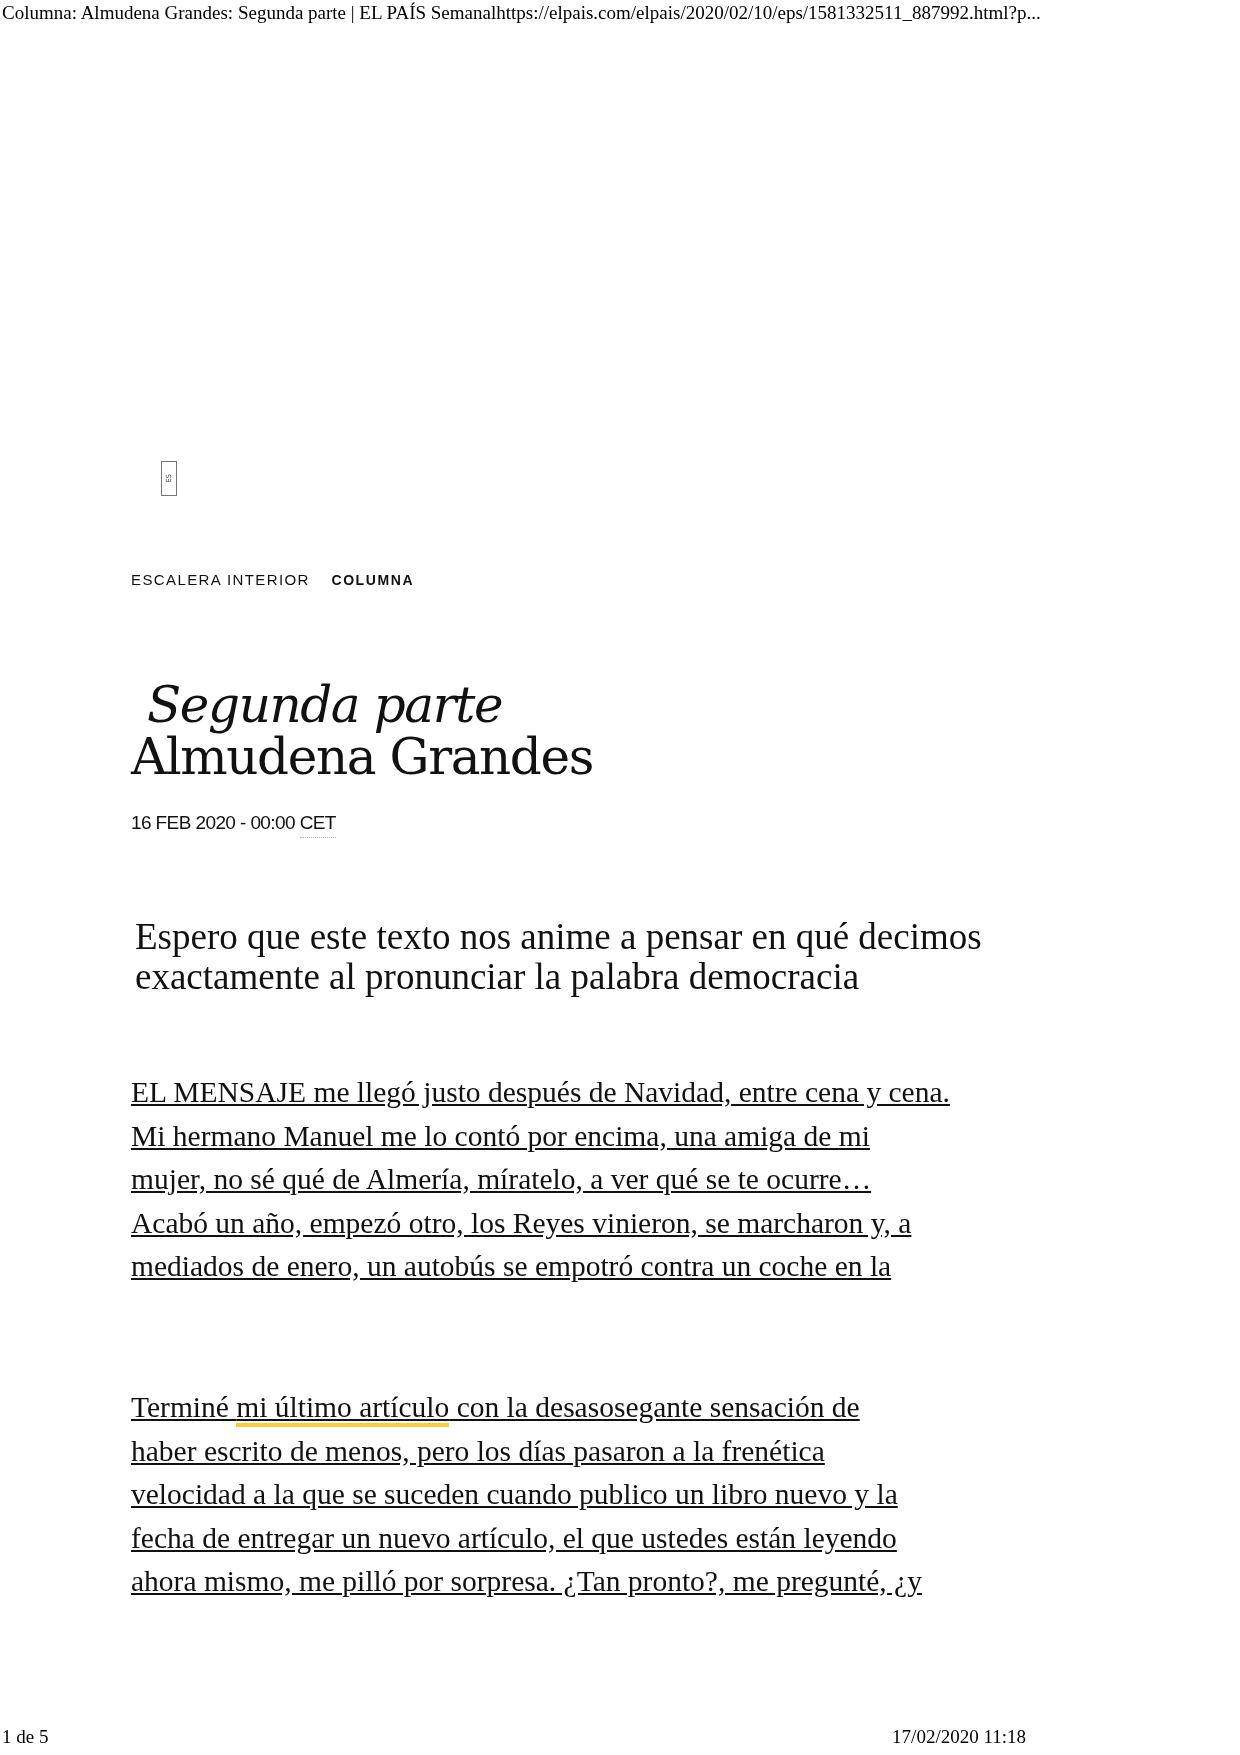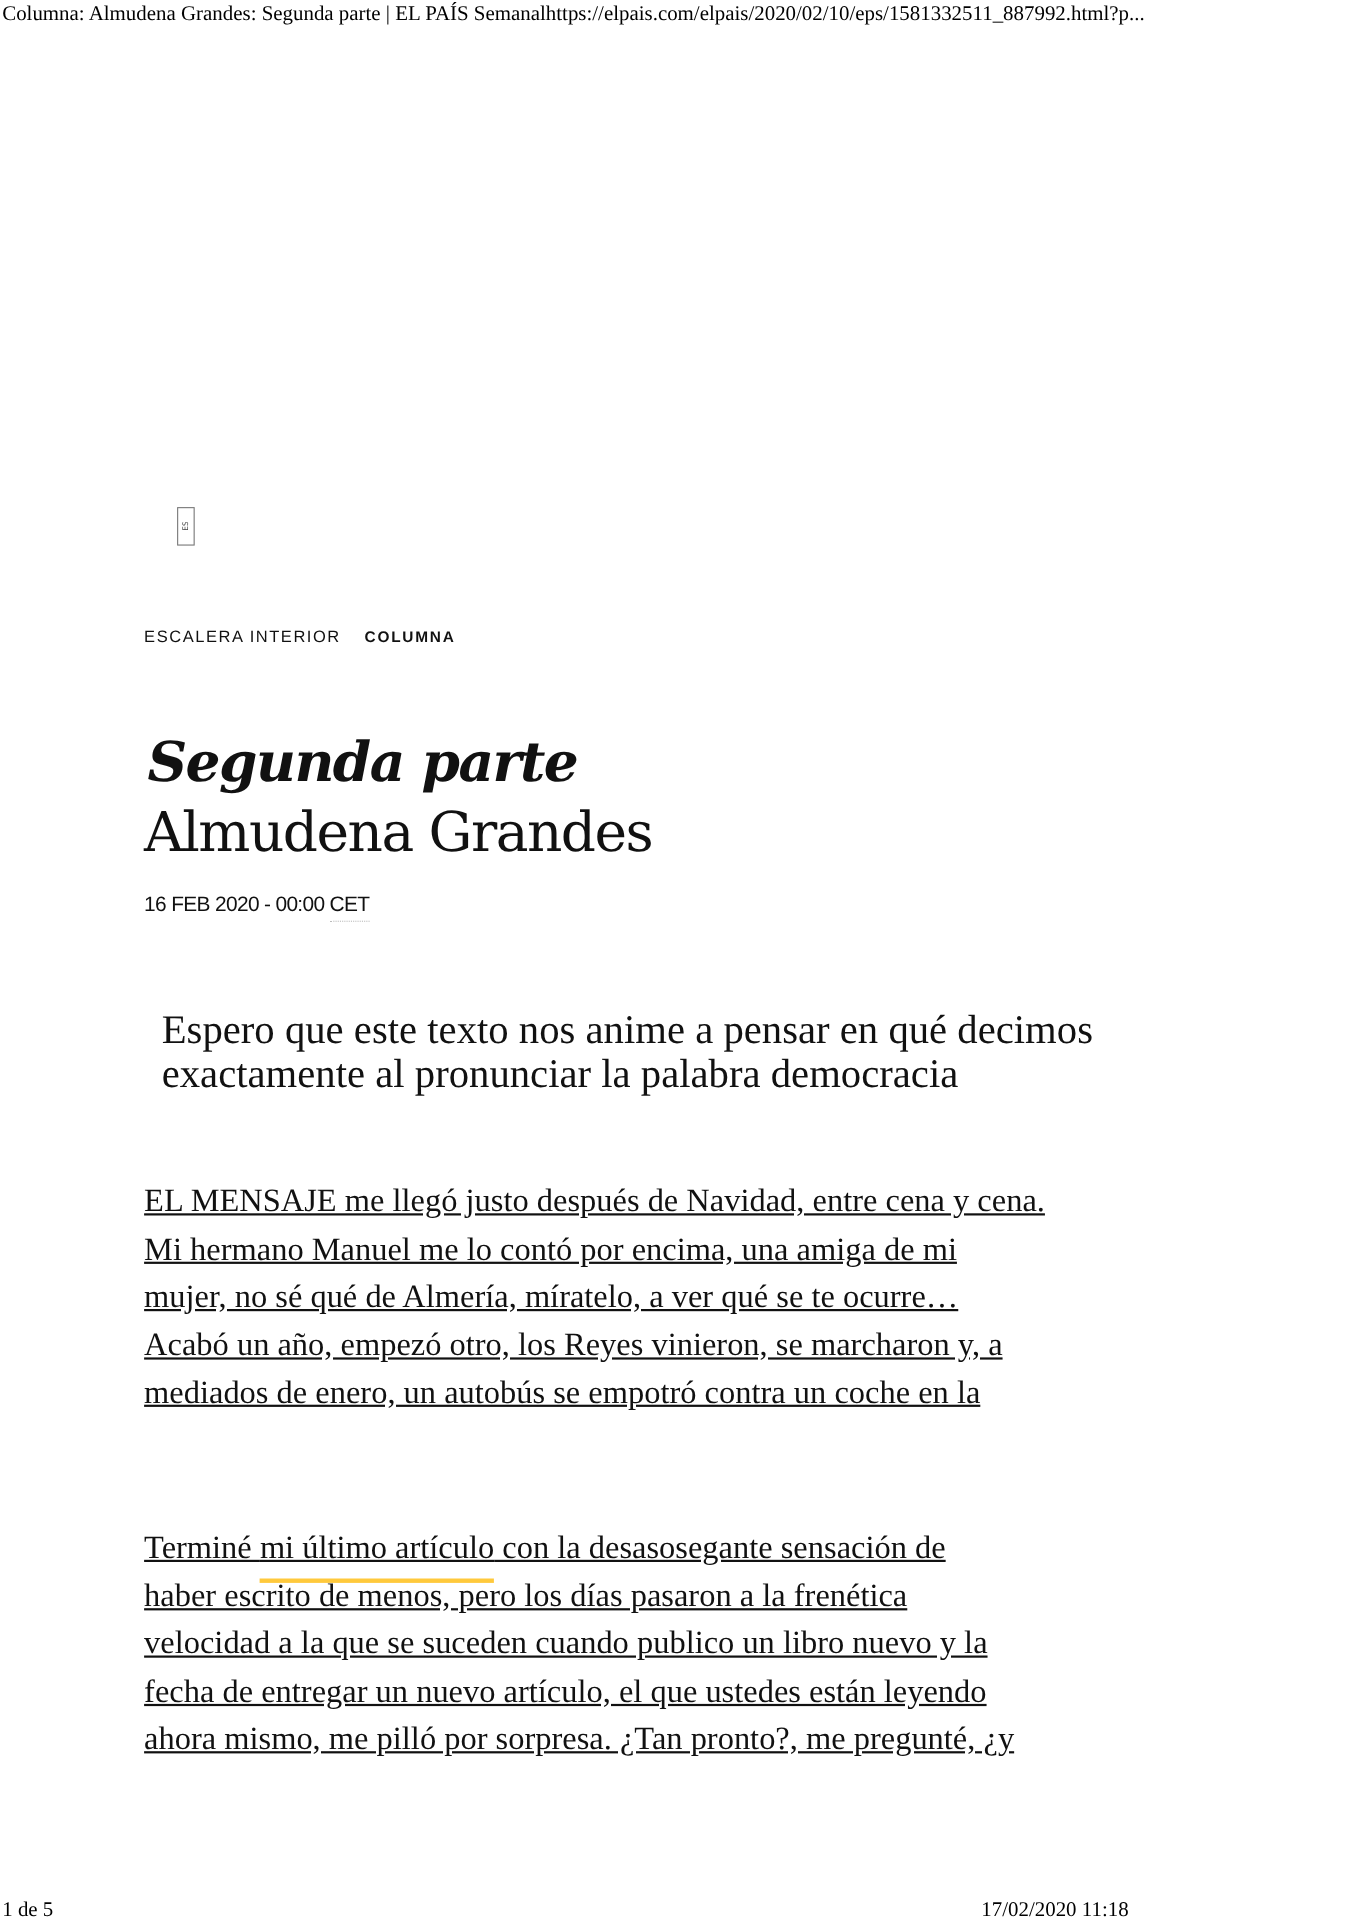--- a/index.html
+++ b/index.html
@@ -42,54 +42,54 @@
     position: absolute; top: 728px; left: 0; white-space: nowrap;
     font-family: "DejaVu Serif", serif; font-size: 50px; letter-spacing: -1.4px; color: #111;
   }
   .dateline {
     position: absolute; top: 812px; left: 0; white-space: nowrap;
     font-family: "Liberation Sans", sans-serif; font-size: 19px; letter-spacing: -0.6px; color: #111;
   }
   .dateline .tz { border-bottom: 1px dotted #bbb; padding-bottom: 4px; }
 
   .standfirst {
-    position: absolute; top: 917px; left: 16px; width: 900px;
+    position: absolute; top: 917px; left: 4px; width: 900px;
     font-family: "Liberation Serif", serif; font-size: 37px; line-height: 40px; color: #111;
   }
   .body-p {
     position: absolute; left: 0; width: 990px;
     font-family: "Liberation Serif", serif; font-size: 29.5px; line-height: 43.5px; color: #111; text-decoration: underline;
   }
   .p1 { top: 1071px; }
   .p2 { top: 1386px; }
   .body-p .line { display: block; white-space: nowrap; }
   .link {
     color: #111; text-decoration: none;
-    border-bottom: 4px solid #ffc93c; padding-bottom: 12px;
+    border-bottom: 4px solid #ffc93c; padding-bottom: 0;
   }
 </style>
 </head>
 <body>
 
 <div class="print-header">
   <span class="title">Columna: Almudena Grandes: Segunda parte | EL PAÍS Semanal</span>
   <span class="url">https://elpais.com/elpais/2020/02/10/eps/1581332511_887992.html?p...</span>
 </div>
 
 <div class="logo-box">
   <span>ES</span>
 </div>
 
 <div class="article">
   <div class="kicker">
     <span class="section">ESCALERA INTERIOR</span>
     <span class="type">COLUMNA</span>
   </div>
 
-  <h1 class="headline-italic" style="margin:3px;font-weight:bold;">Segunda parte</h1>
+  <h1 class="headline-italic" style="margin:16px;font-weight:normal;">Segunda parte</h1>
   <div class="headline-author">Almudena Grandes</div>
 
   <div class="dateline">
     <span>16 FEB 2020 - 00:00</span>
     <span class="tz">CET</span>
   </div>
 
   <h2 class="standfirst" style="margin:0;font-weight:normal;">Espero que este texto nos anime a pensar en qué decimos exactamente al pronunciar la palabra democracia</h2>
 
   <p class="body-p p1" style="margin:0;">

